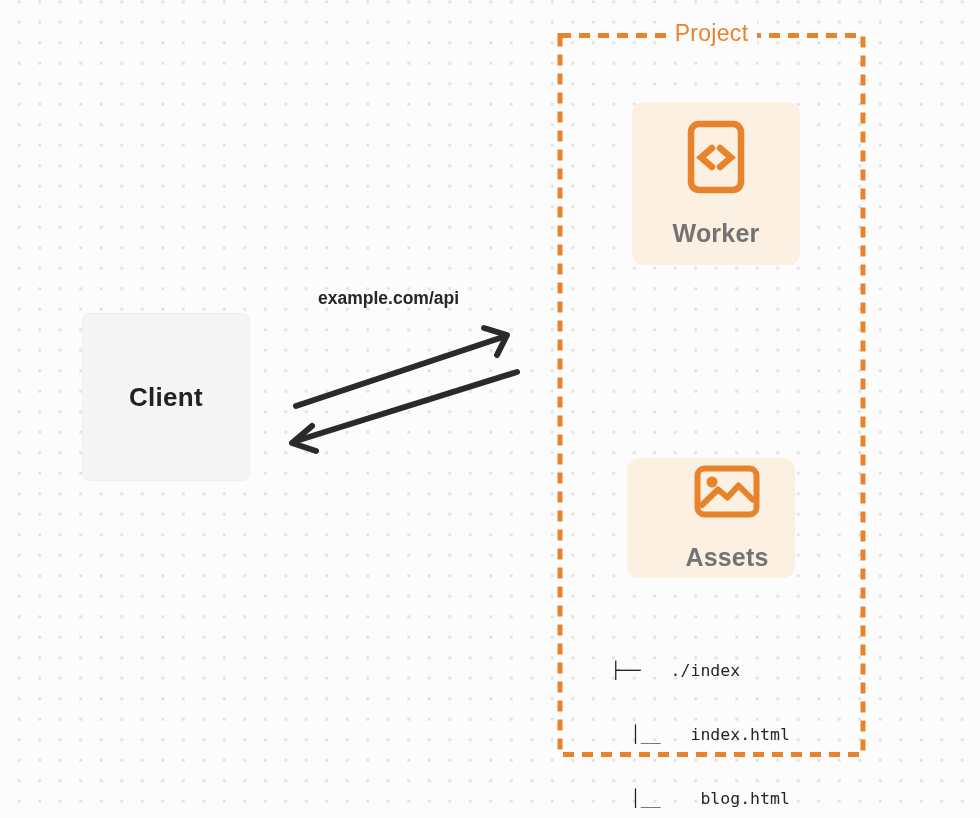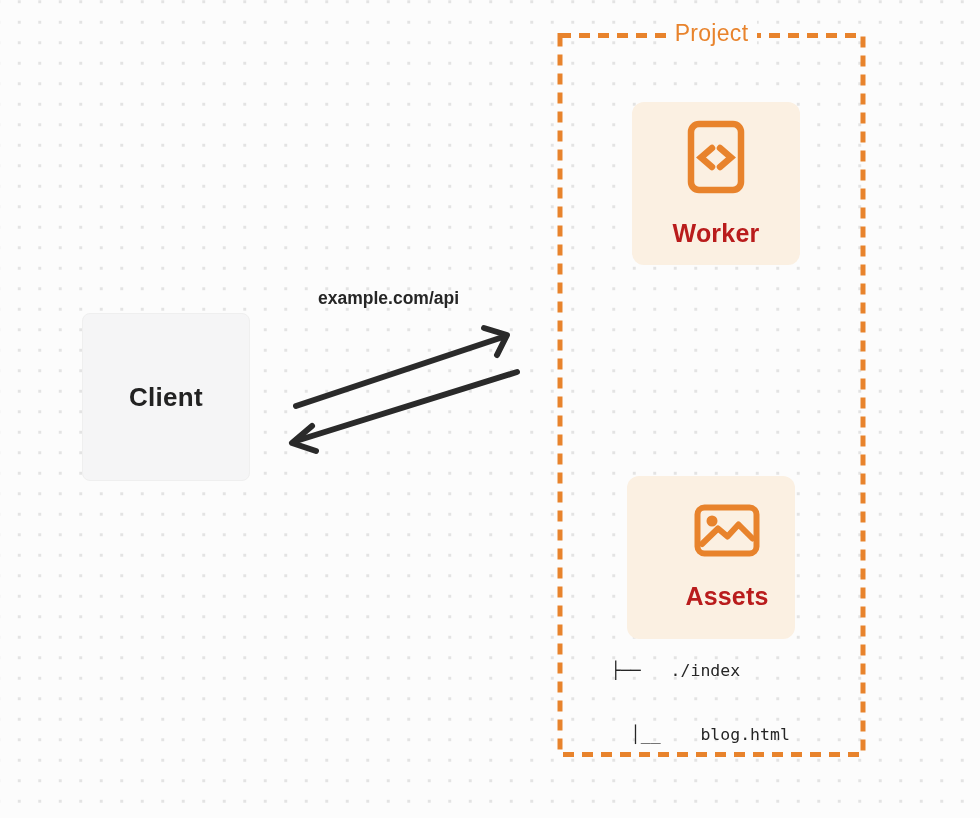--- a/index.html
+++ b/index.html
@@ -36,25 +36,25 @@
     width: 168px;
     background: #FBF0E2;
     border-radius: 12px;
     display: flex;
     flex-direction: column;
     align-items: center;
     justify-content: center;
     gap: 21px;
   }
   .card-worker { left: 632px; top: 102px; height: 163px; }
-  .card-assets { left: 627px; top: 476px; height: 163px; padding-left: 32px; }
+  .card-assets { left: 627px; top: 458px; height: 120px; padding-left: 32px; }
   .card-label {
     font-size: 25px;
     font-weight: bold;
-    color: #b91c1c;
+    color: #737373;
     letter-spacing: 0.2px;
   }
   .client-box {
     position: absolute; left: 82px; top: 313px; width: 168px; height: 168px;
     background: #F5F5F6;
     border: 1px solid #EFEFEF;
     border-radius: 8px;
     display: flex; align-items: center; justify-content: center;
   }
   .client-label {
@@ -118,20 +118,21 @@
       <rect x="3.5" y="3.5" width="59" height="46" rx="7" fill="none" stroke="#E8832C" stroke-width="6"></rect>
       <circle cx="18" cy="17" r="5.5" fill="#E8832C"></circle>
       <path d="M8 40 L24 24.5 L33.5 32.5 L44.5 20.5 L58.5 34.5" fill="none" stroke="#E8832C" stroke-width="6" stroke-linecap="round" stroke-linejoin="round"></path>
     </svg>
   </span>
   <span class="card-label">Assets</span>
 </div>
 
 <div class="file-tree">
   <div>├──   ./index</div>
+  <div>  │__   index.html</div>
   <div>  │__    blog.html</div>
   
 </div>
 
 <div class="client-box">
   <span class="client-label">Client</span>
 </div>
 
 <div class="request-label">example.com/api</div>
 

